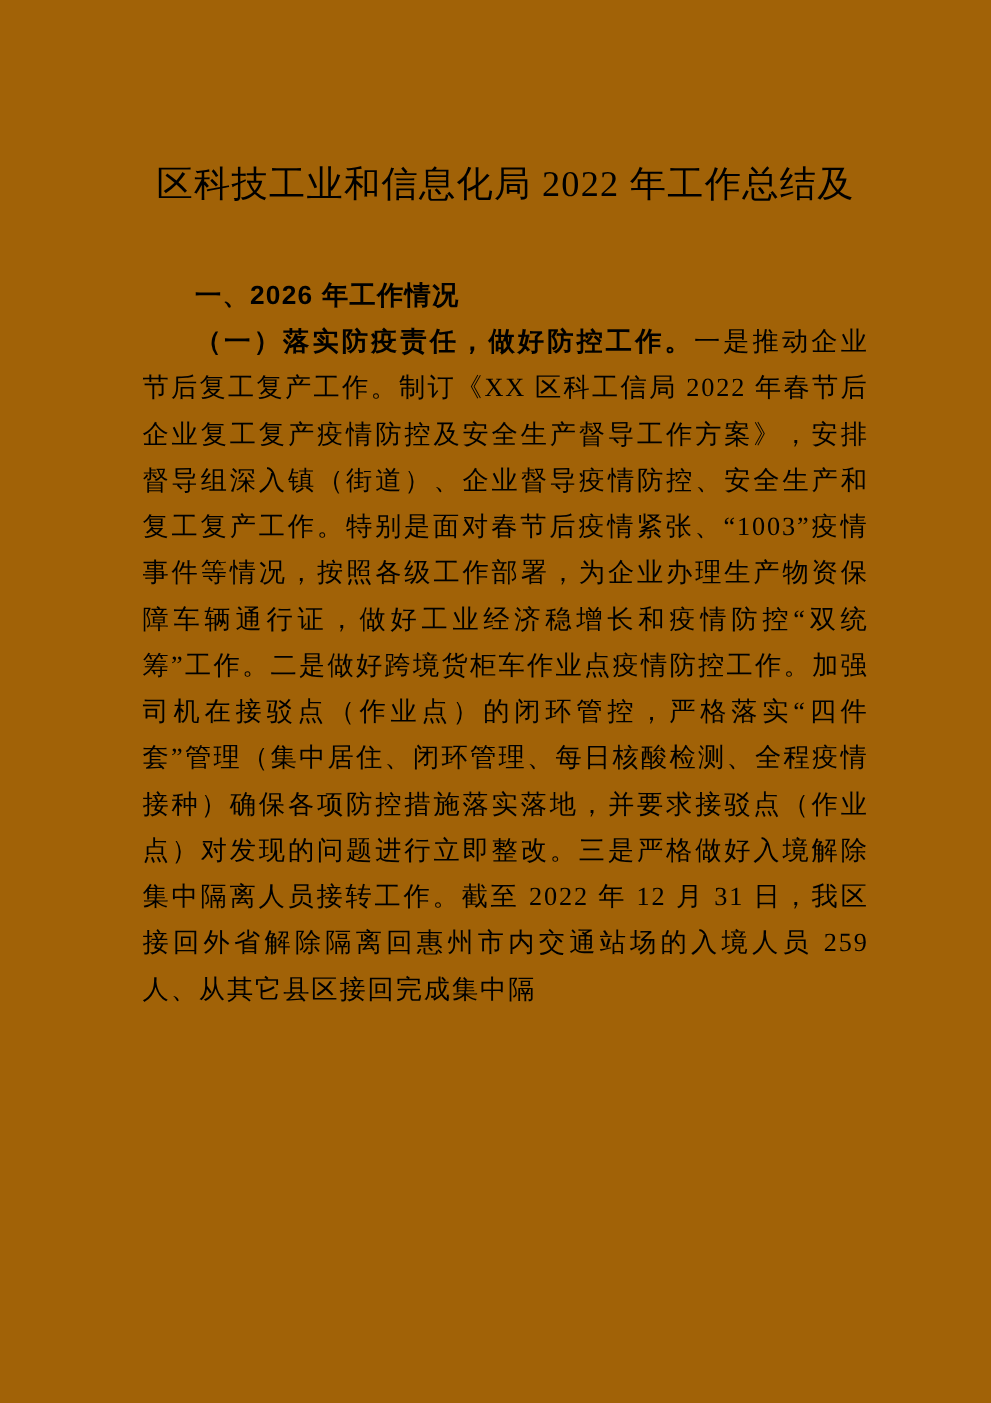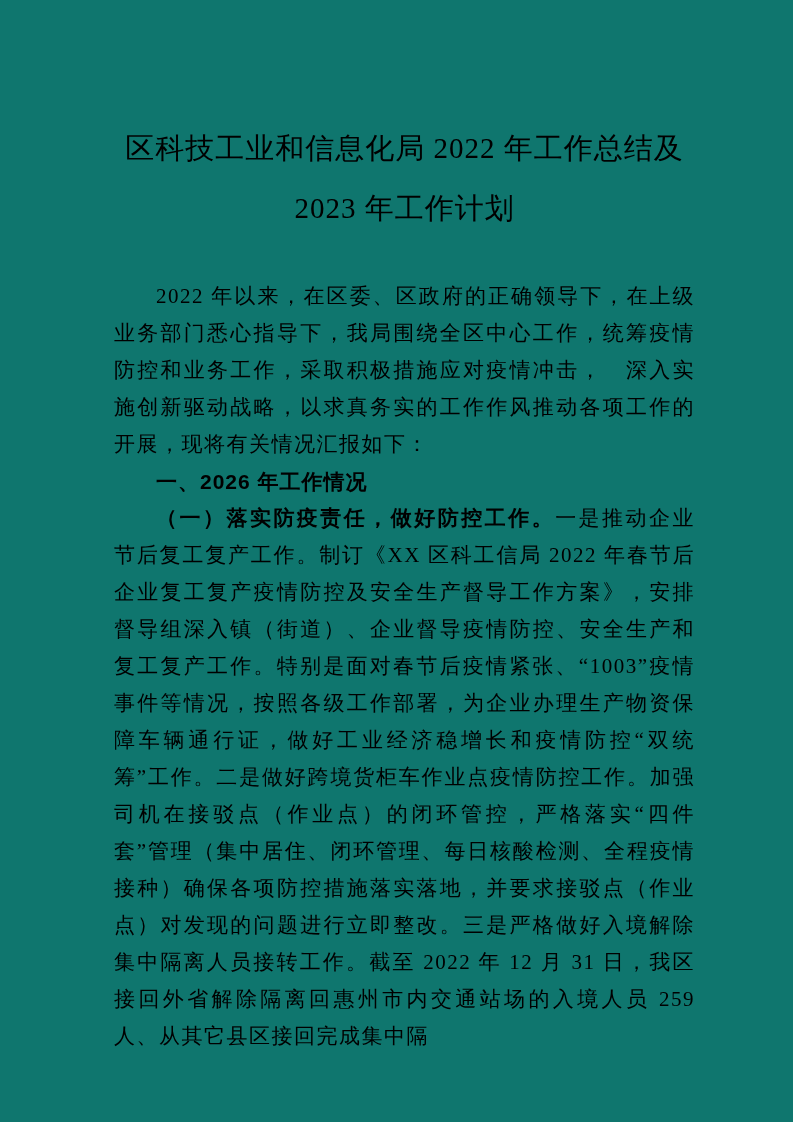--- a/index.html
+++ b/index.html
@@ -5,21 +5,21 @@
   html, body {
     margin: 0;
     padding: 0;
     background: #ffffff;
   }
   .page {
     position: relative;
     width: 793px;
     height: 1122px;
     margin: 0 auto;
-    background: #0f766e;
+    background: #a16207;
     color: #000000;
     box-sizing: border-box;
     padding: 118px 98px 0 114px;
     overflow: hidden;
     font-family: "Liberation Serif", "DejaVu Serif", serif;
   }
   .doc-title {
     font-size: 29px;
     line-height: 60px;
     font-weight: 400;
@@ -51,20 +51,18 @@
   .seg-normal {
     font-weight: 400;
   }
 </style>
 </head>
 <body>
 
 <div class="page">
   <div class="doc-title">
     <div>区科技工业和信息化局 2022 年工作总结及</div>
-    <div>2023 年工作计划</div>
   </div>
   <div class="doc-body">
-      <p class="para body"><span class="seg-normal">2022 年以来，在区委、区政府的正确领导下，在上级业务部门悉心指导下，我局围绕全区中心工作，统筹疫情防控和业务工作，采取积极措施应对疫情冲击，　深入实施创新驱动战略，以求真务实的工作作风推动各项工作的开展，现将有关情况汇报如下：</span></p>
       <p class="para heading"><span class="seg-heading">一、2026 年工作情况</span></p>
       <p class="para body"><span class="seg-kai">（一）落实防疫责任，做好防控工作。</span><span class="seg-normal">一是推动企业节后复工复产工作。制订《XX 区科工信局 2022 年春节后企业复工复产疫情防控及安全生产督导工作方案》，安排督导组深入镇（街道）、企业督导疫情防控、安全生产和复工复产工作。特别是面对春节后疫情紧张、“1003”疫情事件等情况，按照各级工作部署，为企业办理生产物资保障车辆通行证，做好工业经济稳增长和疫情防控“双统筹”工作。二是做好跨境货柜车作业点疫情防控工作。加强司机在接驳点（作业点）的闭环管控，严格落实“四件套”管理（集中居住、闭环管理、每日核酸检测、全程疫情接种）确保各项防控措施落实落地，并要求接驳点（作业点）对发现的问题进行立即整改。三是严格做好入境解除集中隔离人员接转工作。截至 2022 年 12 月 31 日，我区接回外省解除隔离回惠州市内交通站场的入境人员 259 人、从其它县区接回完成集中隔</span></p>
     </div>
 </div>
 
 </body></html>

